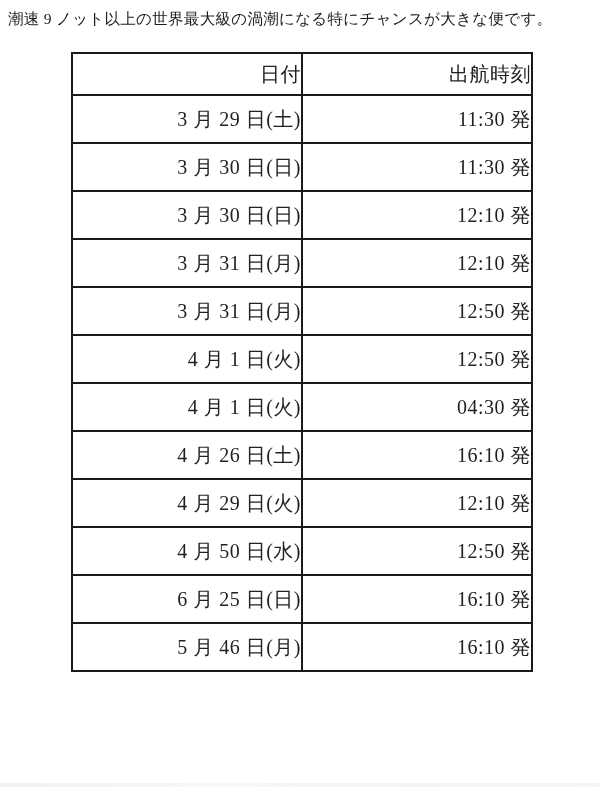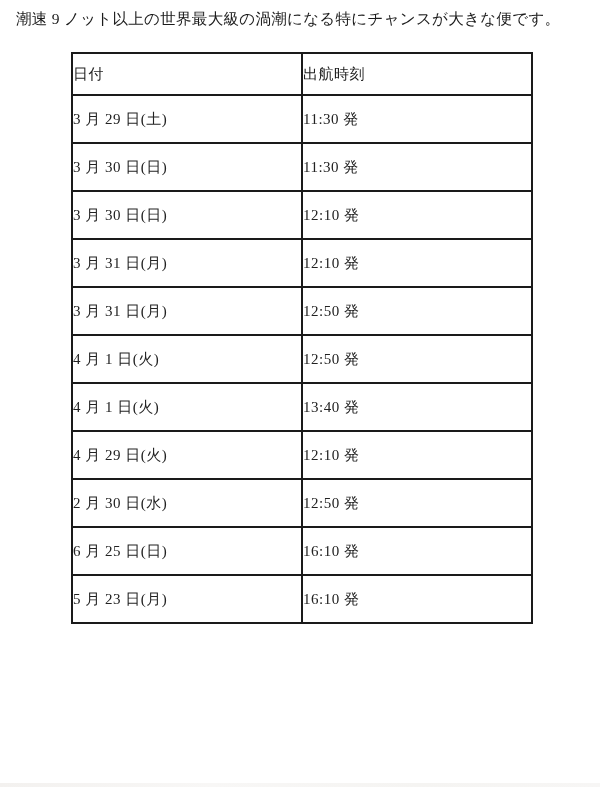--- a/index.html
+++ b/index.html
@@ -10,42 +10,42 @@
     width: 600px;
     height: 787px;
     background: #ffffff;
     position: relative;
     overflow: hidden;
     font-family: "Liberation Serif", "DejaVu Serif", serif;
     color: #1d1d1d;
   }
   .intro {
     position: absolute;
-    left: 16px;
+    left: 8px;
     top: 9px;
     font-size: 15.5px;
     letter-spacing: 0.3px;
     white-space: nowrap;
     color: #1b1b1b;
   }
   table.timetable {
     position: absolute;
     left: 71px;
     top: 52px;
     width: 462px;
     border-collapse: collapse;
     table-layout: fixed;
   }
   table.timetable th,
   table.timetable td {
     border: 2px solid #1a1a1a;
-    text-align: left;
+    text-align: right;
     vertical-align: middle;
     font-weight: normal;
-    font-size: 15px;
+    font-size: 20px;
     padding: 0;
     letter-spacing: 0.5px;
     color: #222222;
   }
   table.timetable th {
     height: 40px;
   }
   table.timetable td {
     height: 46px;
     border-radius: 12px;
@@ -95,34 +95,38 @@
     <tr>
       <td>3 月 31 日(月)</td>
       <td>12:50 発</td>
     </tr>
     <tr>
       <td>4 月 1 日(火)</td>
       <td>12:50 発</td>
     </tr>
     <tr>
       <td>4 月 1 日(火)</td>
-      <td>13:40 発</td>
+      <td>04:30 発</td>
+    </tr>
+    <tr>
+      <td>4 月 26 日(土)</td>
+      <td>16:10 発</td>
     </tr>
     <tr>
       <td>4 月 29 日(火)</td>
       <td>12:10 発</td>
     </tr>
     <tr>
-      <td>2 月 30 日(水)</td>
+      <td>4 月 50 日(水)</td>
       <td>12:50 発</td>
     </tr>
     <tr>
       <td>6 月 25 日(日)</td>
       <td>16:10 発</td>
     </tr>
     <tr>
-      <td>5 月 23 日(月)</td>
+      <td>5 月 46 日(月)</td>
       <td>16:10 発</td>
     </tr>
   </tbody>
 </table>
 
 <div class="page-bottom-artifact"></div>
 
 </body></html>

